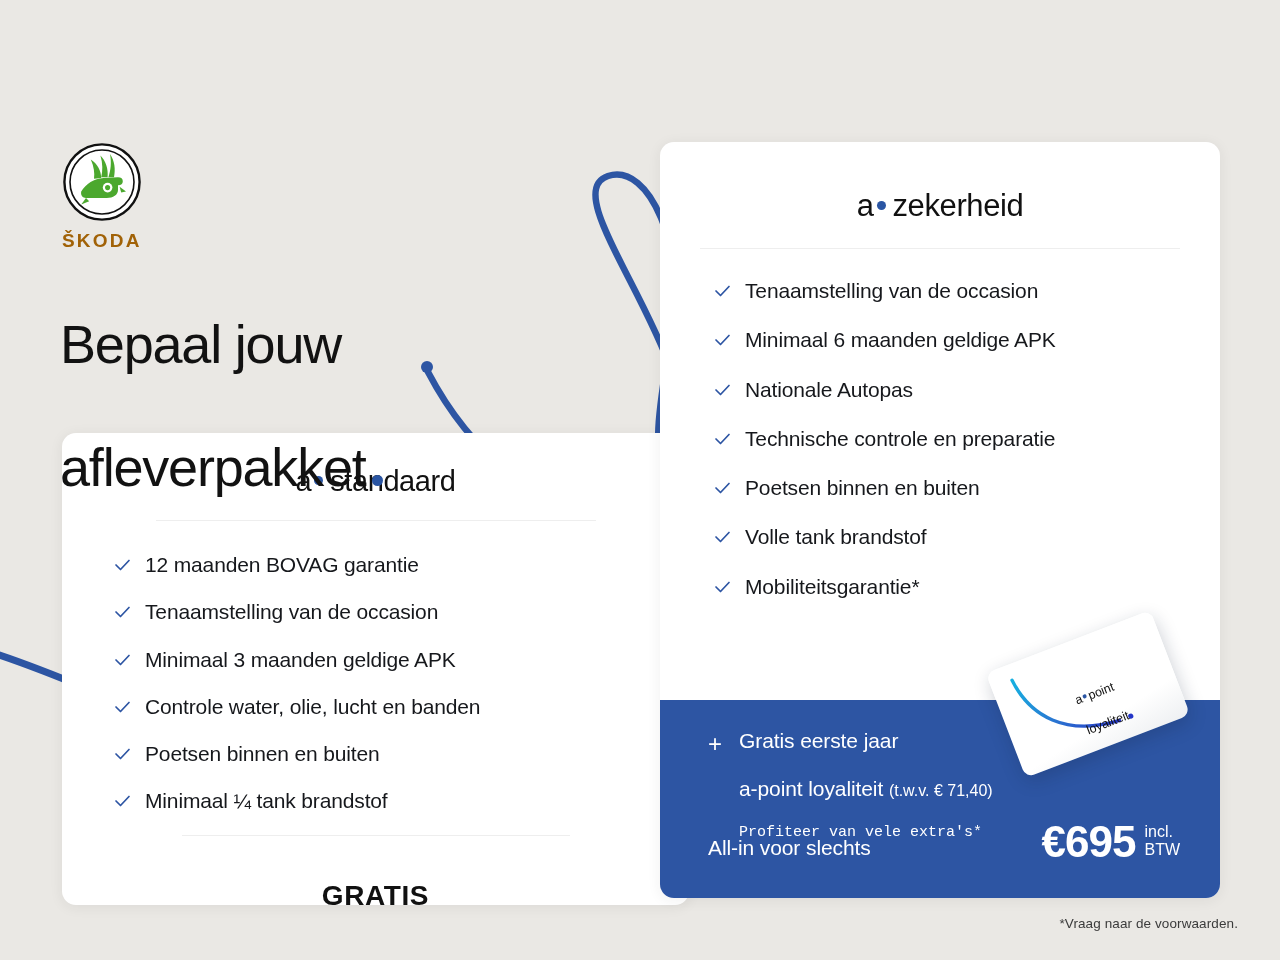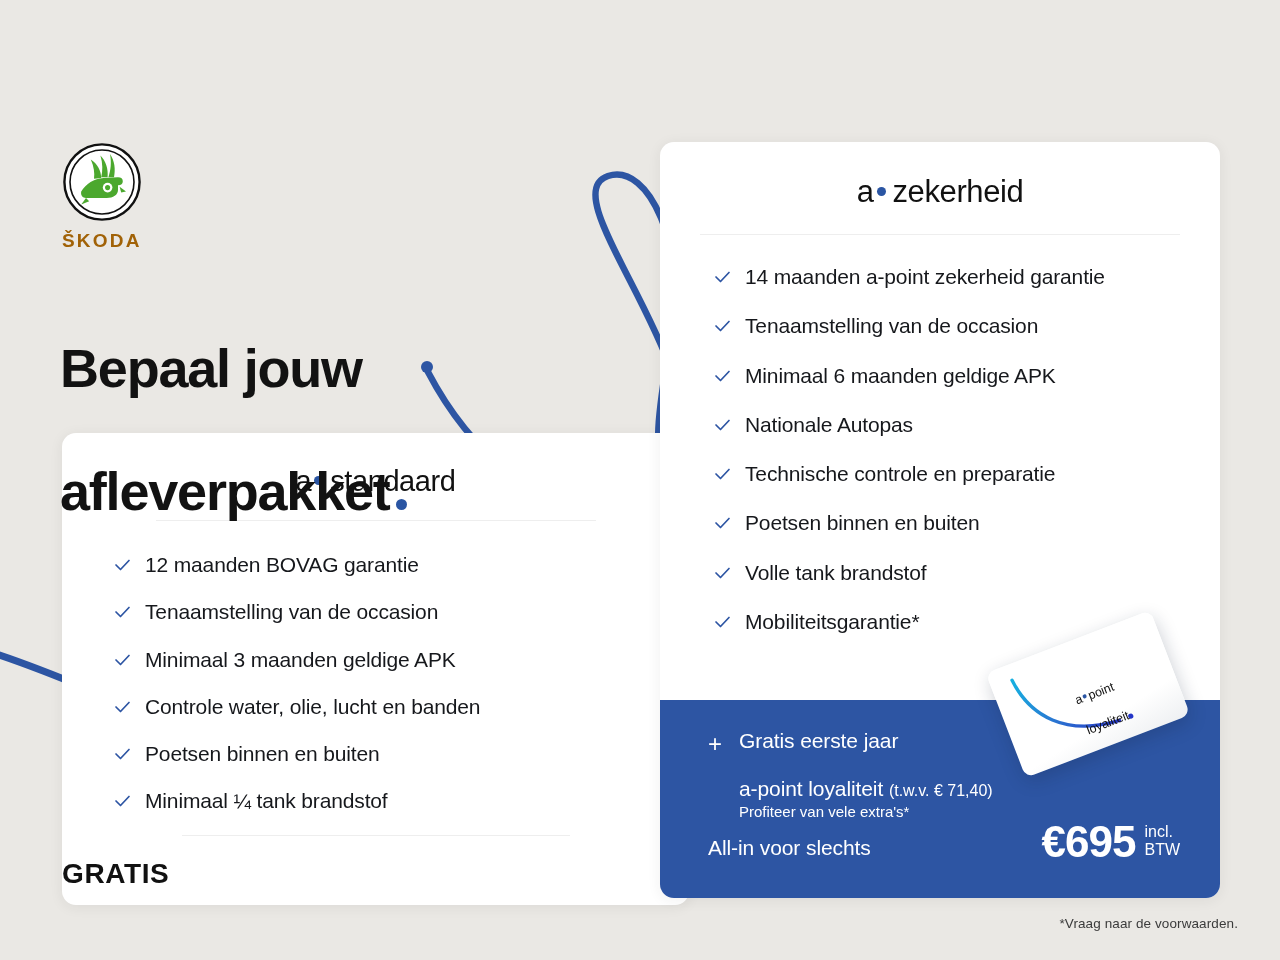--- a/index.html
+++ b/index.html
@@ -45,25 +45,25 @@
     font-size: 19px;
     font-weight: 700;
     letter-spacing: 2.2px;
     color: #a16207;
     font-family: "Liberation Sans", sans-serif;
   }
 
   .headline {
     position: absolute;
     left: 60px;
-    top: 276px;
+    top: 252px;
     z-index: 3;
     font-size: 54px;
     line-height: 1.14;
-    font-weight: 700;
+    font-weight: 400;
     letter-spacing: -1.2px;
     color: #121212;
     white-space: pre-line;
   }
   .headline-dot {
     display: inline-block;
     width: 11px;
     height: 11px;
     border-radius: 50%;
     background: #2a55a3;
@@ -98,21 +98,21 @@
   }
 
   .card-title {
     text-align: center;
     font-size: 30px;
     font-weight: 400;
     letter-spacing: -0.4px;
     color: #111;
   }
   .card-standard .card-title { padding-top: 32px; font-size: 29px; }
-  .card-zekerheid .card-title { padding-top: 32px; font-size: 31px; }
+  .card-zekerheid .card-title { padding-top: 46px; font-size: 31px; }
 
   .title-a { font-weight: 400; }
   .title-dot {
     display: inline-block;
     width: 9px;
     height: 9px;
     border-radius: 50%;
     background: #2a55a3;
     margin: 0 7px 0 3px;
     vertical-align: 6px;
@@ -158,25 +158,25 @@
   .card-zekerheid .feature-text { max-width: 450px; }
 
   .bottom-divider {
     width: 388px;
     height: 1px;
     background: #eeeeee;
     margin: 8px auto 0;
   }
 
   .gratis {
-    text-align: left;
+    text-align: center;
     font-size: 28px;
     font-weight: 700;
     letter-spacing: 0.6px;
-    margin-top: 22px;
+    margin-top: 44px;
     color: #111;
   }
 
   
   .blue-footer {
     position: absolute;
     left: 0;
     right: 0;
     bottom: 0;
     height: 198px;
@@ -208,22 +208,23 @@
     line-height: 1.28;
     letter-spacing: -0.1px;
     margin-top: 21px;
   }
   .bonus-value {
     font-size: 16px;
     letter-spacing: 0px;
   }
   .bonus-sub {
     font-size: 15px;
-    margin-top: 0;
+    margin-top: 21px;
     letter-spacing: 0px;
+    font-family: Liberation Mono, monospace;
   }
 
   .price-row {
     position: absolute;
     left: 48px;
     right: 40px;
     bottom: 34px;
     display: flex;
     align-items: flex-end;
     justify-content: space-between;
@@ -413,28 +414,20 @@
     </div>
     <div class="divider"></div>
 
     <ul class="feature-list">
       <li class="feature">
         <span class="check">
           <svg width="17" height="17" viewBox="0 0 17 17" fill="none">
             <path d="M2 8 L6.5 12.5 L15 3.5" stroke="#2d55a3" stroke-width="1.7" stroke-linecap="round" stroke-linejoin="round"></path>
           </svg>
         </span>
-        <span class="feature-text">14 maanden a-point zekerheid garantie</span>
-      </li>
-      <li class="feature">
-        <span class="check">
-          <svg width="17" height="17" viewBox="0 0 17 17" fill="none">
-            <path d="M2 8 L6.5 12.5 L15 3.5" stroke="#2d55a3" stroke-width="1.7" stroke-linecap="round" stroke-linejoin="round"></path>
-          </svg>
-        </span>
         <span class="feature-text">Tenaamstelling van de occasion</span>
       </li>
       <li class="feature">
         <span class="check">
           <svg width="17" height="17" viewBox="0 0 17 17" fill="none">
             <path d="M2 8 L6.5 12.5 L15 3.5" stroke="#2d55a3" stroke-width="1.7" stroke-linecap="round" stroke-linejoin="round"></path>
           </svg>
         </span>
         <span class="feature-text">Minimaal 6 maanden geldige APK</span>
       </li>

